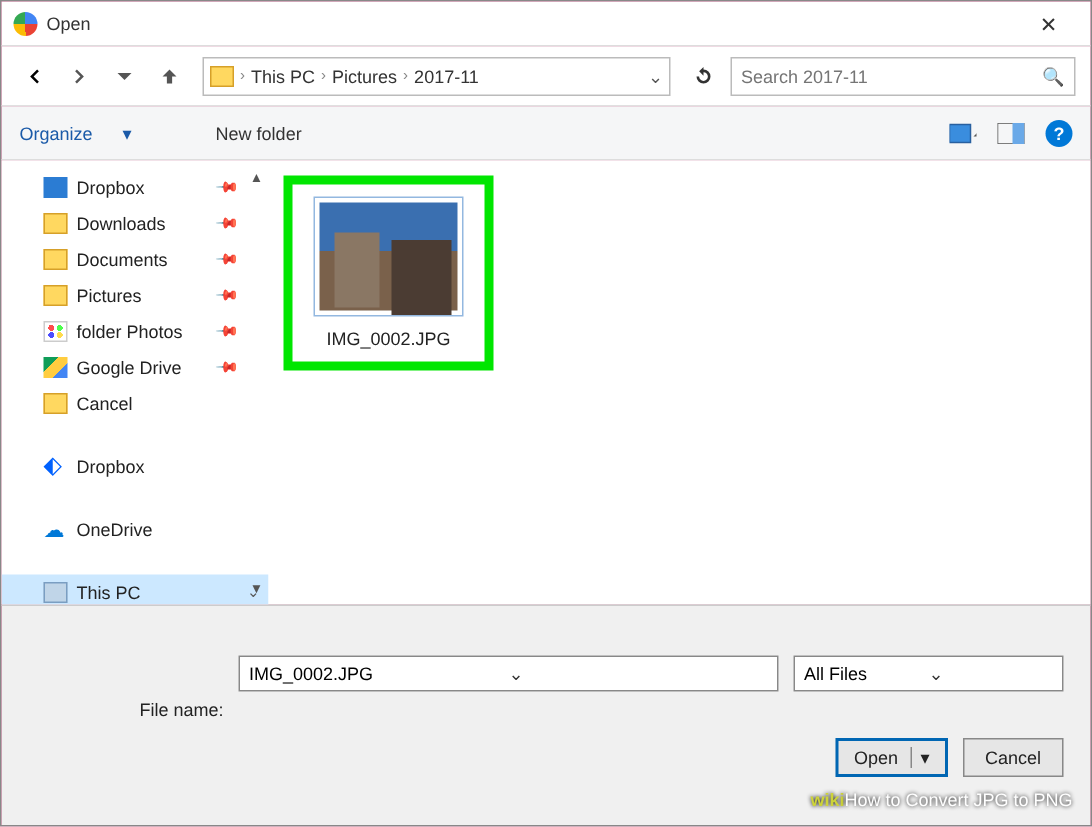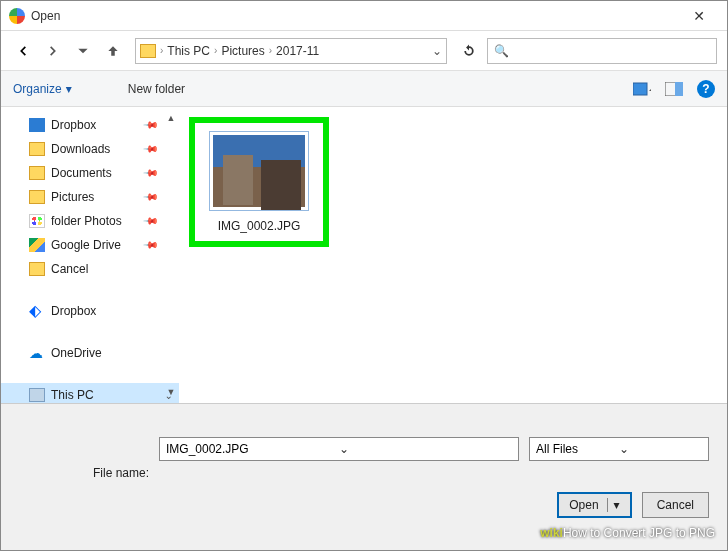--- a/index.html
+++ b/index.html
@@ -16,21 +16,21 @@
 .breadcrumb { flex: 1; height: 26px; border: 1px solid #bbb; background: #fff; display: flex; align-items: center; padding: 0 4px; gap: 4px; margin: 0 4px; }
 .breadcrumb .fico { width: 16px; height: 14px; background: #ffd860; border: 1px solid #d6a029; }
 .breadcrumb .sep { color: #888; font-size: 10px; }
 .breadcrumb .crumb { color: #333; cursor: pointer; }
 .breadcrumb .dd { margin-left: auto; color: #555; cursor: pointer; }
 .refresh { width: 24px; height: 24px; display: flex; align-items: center; justify-content: center; color: #333; cursor: pointer; }
 .searchbox { width: 230px; height: 26px; border: 1px solid #bbb; background: #fff; display: flex; align-items: center; padding: 0 6px; }
 .searchbox input { border: none; flex:1; outline:none; color:#777; background: transparent; }
 .searchbox .sico { color:#555; cursor:pointer; }
 .toolbar { height: 36px; background: #f5f6f7; display: flex; align-items: center; padding: 0 12px; gap: 20px; border-bottom: 1px solid #ddd; }
-.toolbar .org { color: #1a5aa8; display: flex; align-items: center; gap:4px; cursor:pointer; }
+.toolbar .org { color: #1a5aa8; display: flex; align-items: center; gap:20px; cursor:pointer; }
 .toolbar .nf { color: #333; cursor:pointer;padding-left:36px; }
 .toolbar .right { margin-left: auto; display:flex; align-items:center; gap:14px; }
 .viewbtn { width:18px; height:16px; cursor:pointer; display:flex; align-items:center; justify-content:center; }
 .helpico { width:18px; height:18px; border-radius:50%; background:#0078d7; color:#fff; display:flex; align-items:center; justify-content:center; font-weight:bold; font-size:12px; cursor:pointer;}
 .body { flex:1; display:flex; background:#fff; overflow:hidden; }
 .side { width: 178px; background:#fff; padding: 6px 0; overflow:hidden; position:relative; }
 .sitem { display:flex; align-items:center; height:24px; padding: 0 10px 0 28px; gap:6px; cursor:pointer; color:#222; position:relative; }
 .sitem.active { background:#cce8ff; }
 .sitem .pin { position:absolute; right:22px; color:#666; font-size:10px; transform: rotate(45deg); }
 .sitem .chev { position:absolute; right:6px; color:#555; font-size:10px; }
@@ -110,20 +110,21 @@
       <span class="sep">›</span>
       <span class="crumb">2017-11</span>
       <span class="dd">⌄</span>
     </div>
     <div class="refresh">
         <svg viewBox="0 0 24 24" width="14" height="14">
           <path fill="currentColor" d="M12 4V1L7 6l5 5V7a5 5 0 1 1-5 5H4a8 8 0 1 0 8-8z"></path>
         </svg>
       </div>
     <div class="searchbox">
+      <input placeholder="Search 2017-11" style="">
       <span class="sico">🔍</span>
     </div>
   </div>
 
   <div class="toolbar">
     <div class="org">
         <span>Organize</span>
         <span>▾</span>
       </div>
     <div class="nf">New folder</div>

